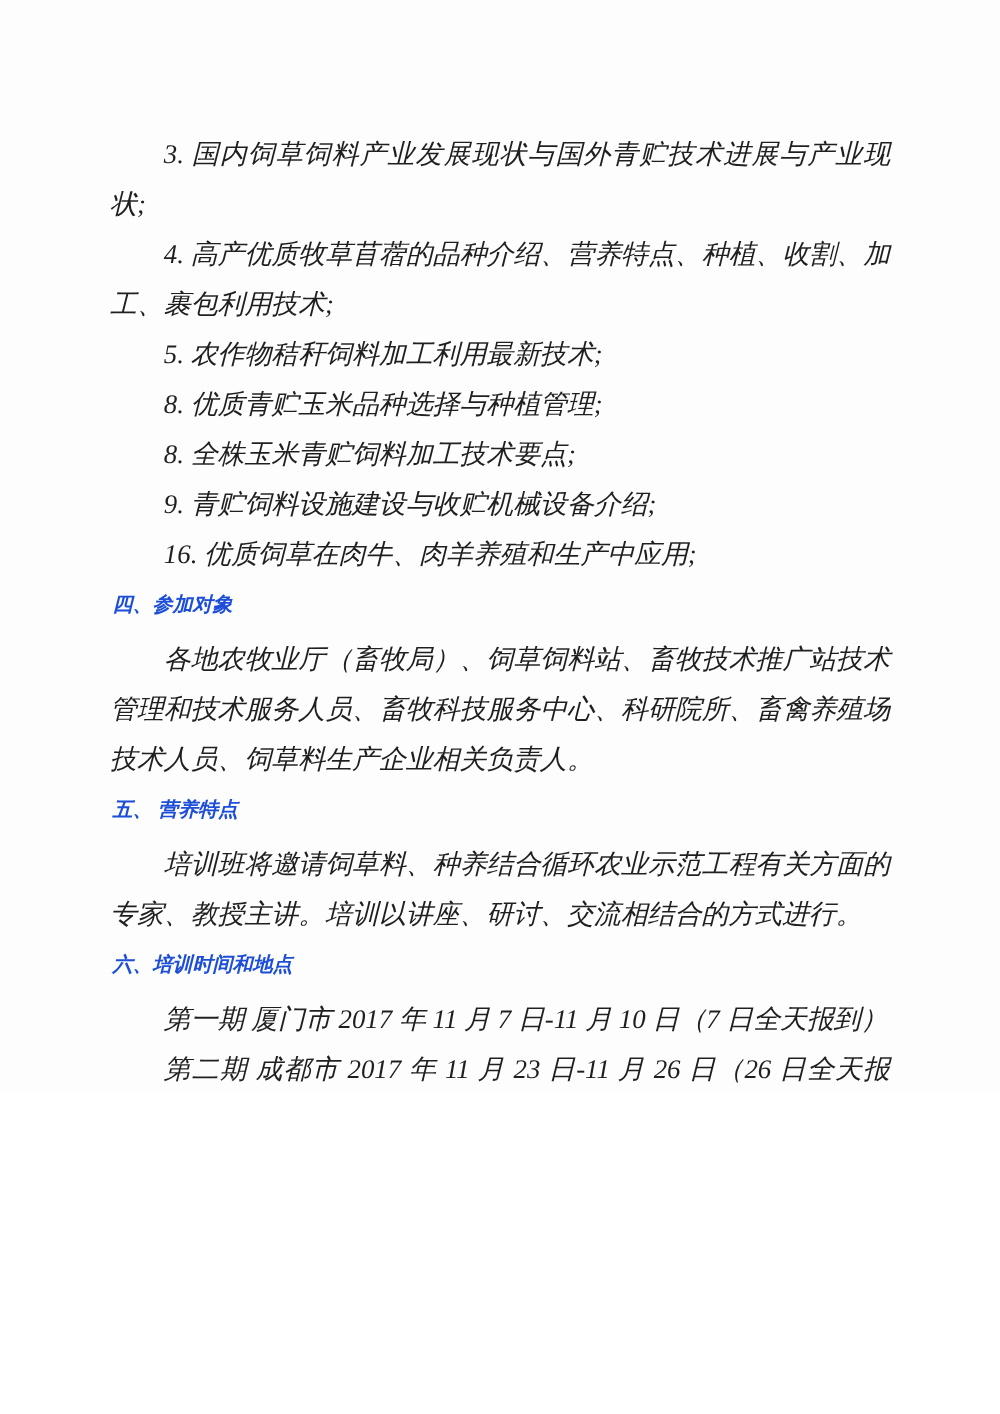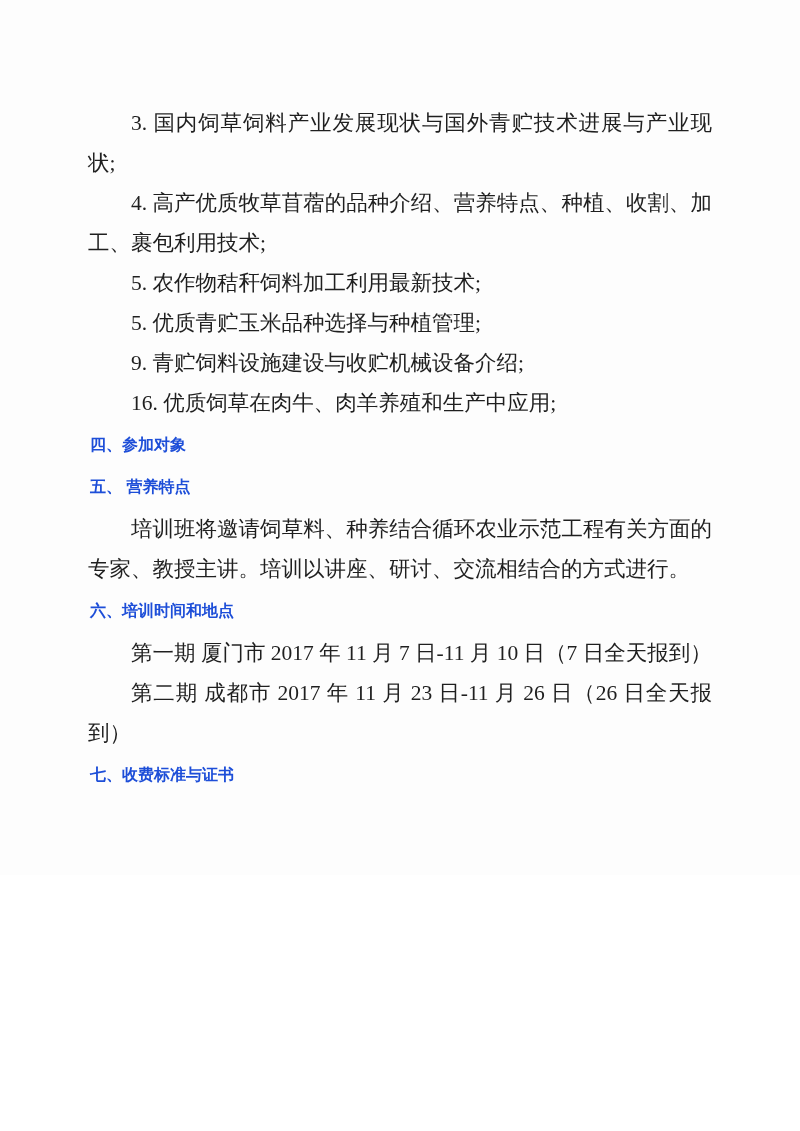--- a/index.html
+++ b/index.html
@@ -8,20 +8,21 @@
     background: #ffffff;
   }
   .page {
     position: relative;
     width: 800px;
     height: 875px;
     background: #fdfdfd;
     overflow: hidden;
     font-family: "Liberation Serif", "DejaVu Serif", serif;
     color: #1f1f1f;
+    font-style: italic;
   }
   .content {
     position: absolute;
     top: 103px;
     left: 88px;
     width: 624px;
     font-size: 21.5px;
     line-height: 40px;
     text-align: justify;
     text-justify: inter-character;
@@ -53,25 +54,27 @@
 </style>
 </head>
 <body>
 
 <div class="page">
   <div class="content">
 
     <p class="para">3. 国内饲草饲料产业发展现状与国外青贮技术进展与产业现状;</p>
     <p class="para">4. 高产优质牧草苜蓿的品种介绍、营养特点、种植、收割、加工、裹包利用技术;</p>
     <p class="para">5. 农作物秸秆饲料加工利用最新技术;</p>
-    <p class="para">5. 优质青贮玉米品种选择与种植管理;</p>
+    <p class="para">8. 优质青贮玉米品种选择与种植管理;</p>
+    <p class="para">8. 全株玉米青贮饲料加工技术要点;</p>
     <p class="para">9. 青贮饲料设施建设与收贮机械设备介绍;</p>
     <p class="para">16. 优质饲草在肉牛、肉羊养殖和生产中应用;</p>
 
     <h2 class="heading">四、参加对象</h2>
+    <p class="para">各地农牧业厅（畜牧局）、饲草饲料站、畜牧技术推广站技术管理和技术服务人员、畜牧科技服务中心、科研院所、畜禽养殖场技术人员、饲草料生产企业相关负责人。</p>
 
     <h2 class="heading">五、 营养特点</h2>
     <p class="para">培训班将邀请饲草料、种养结合循环农业示范工程有关方面的专家、教授主讲。培训以讲座、研讨、交流相结合的方式进行。</p>
 
     <h2 class="heading">六、培训时间和地点</h2>
     <p class="para">第一期 厦门市 2017 年 11 月 7 日-11 月 10 日（7 日全天报到）</p>
     <p class="para">第二期 成都市 2017 年 11 月 23 日-11 月 26 日（26 日全天报到）</p>
 
     <h2 class="heading">七、收费标准与证书</h2>
 

